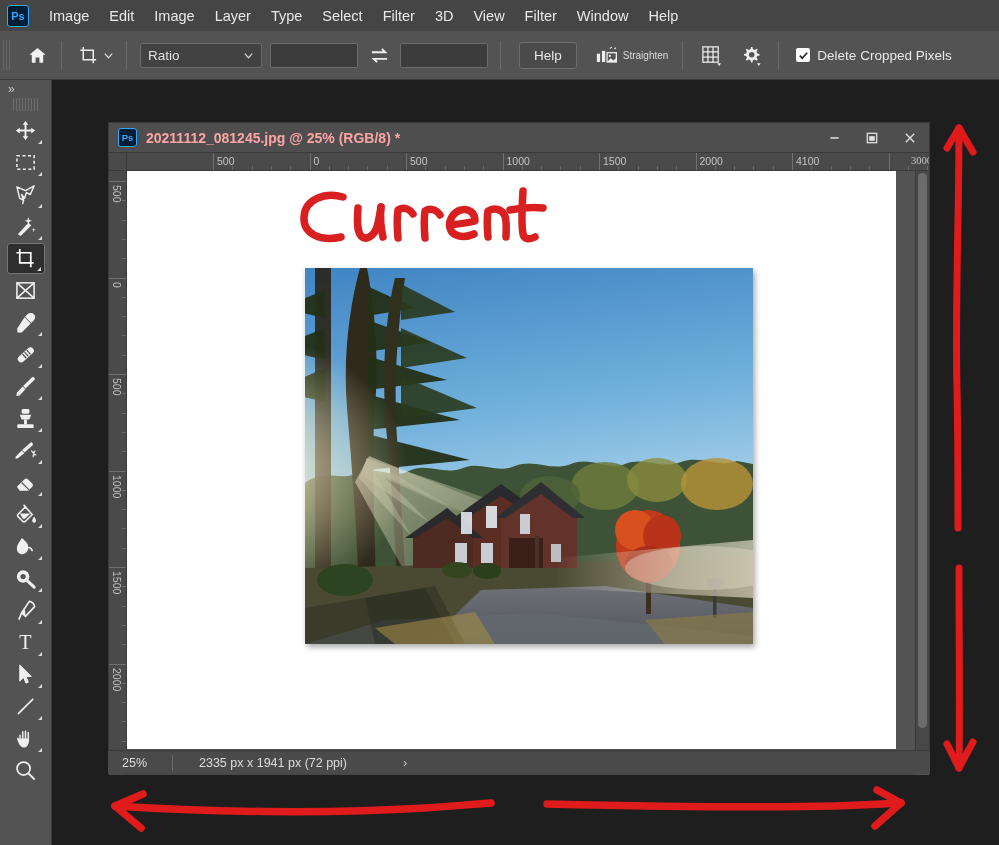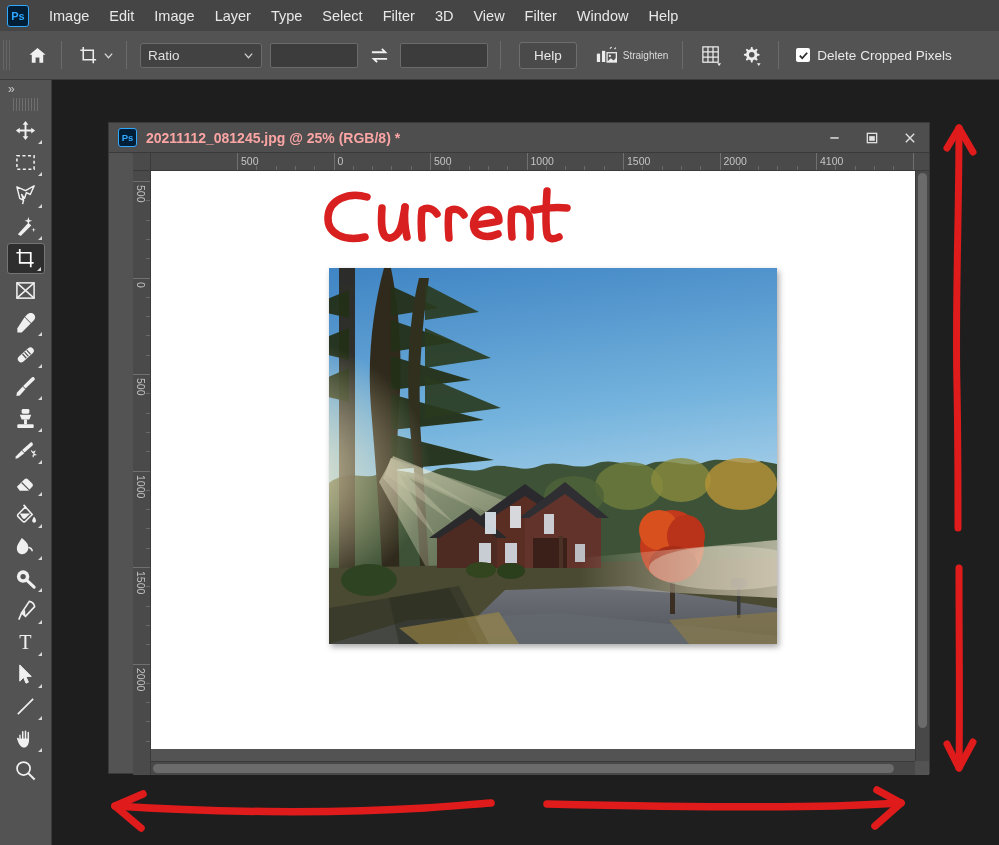--- a/index.html
+++ b/index.html
@@ -111,21 +111,21 @@
     width: 19px; height: 19px; margin-left: 9px; margin-right: 9px;
     background: #001e36; border: 1px solid #31a8ff; border-radius: 3px;
     color: #31a8ff; font-size: 9.5px; font-weight: bold;
     display:flex; align-items:center; justify-content:center;
   }
   .doc-title-text { color:#fca5a5; font-size:14px; font-weight:bold; }
   .win-ctrls { margin-left:auto; display:flex; height:100%; }
   .win-btn { width: 38px; display:flex; align-items:center; justify-content:center;
     cursor:pointer; }
 
-  .doc-body { position: relative; height: 622px; margin-left: 24px; }
+  .doc-body { position: relative; height: 622px; }
   .ruler-corner { position:absolute; left:0; top:0; width:18px; height:18px;
     background:#4a4a4a; border-right:1px solid #3a3a3a; border-bottom:1px solid #3a3a3a; }
   .ruler-h {
     position:absolute; left:18px; top:0; right:0; height:18px;
     background:#4a4a4a; border-bottom:1px solid #3a3a3a; overflow:hidden;
   }
   .ruler-v {
     position:absolute; left:0; top:18px; width:18px; bottom:0;
     background:#4a4a4a; border-right:1px solid #3a3a3a; overflow:hidden;
   }
@@ -730,20 +730,26 @@
 
       <div class="scroll-v">
         <div class="scroll-thumb-v"></div>
       </div>
       <div class="scroll-h">
         <div class="scroll-thumb-h"></div>
       </div>
     </div>
   </div>
 
+  <div class="statusbar">
+    <div class="st-zoom">25%</div>
+    <div class="st-sep"></div>
+    <div class="st-dims">2335 px x 1941 px (72 ppi)</div>
+    <div class="st-chev">›</div>
+  </div>
 
   <div class="annot" id="annot-vert">
     <svg width="74" height="680" viewBox="0 0 74 680">
       <g fill="none" stroke="#e01b1b" stroke-width="7" stroke-linecap="round" stroke-linejoin="round">
         <path d="M34 20 L22 40 M34 20 L48 44"></path>
         <path d="M34 20 C34 110 30 200 32 280 C33 330 33 370 33 420"></path>
         <path d="M34 460 C34 540 35 600 34 660"></path>
         <path d="M34 660 L22 636 M34 660 L48 634"></path>
       </g>
     </svg>

